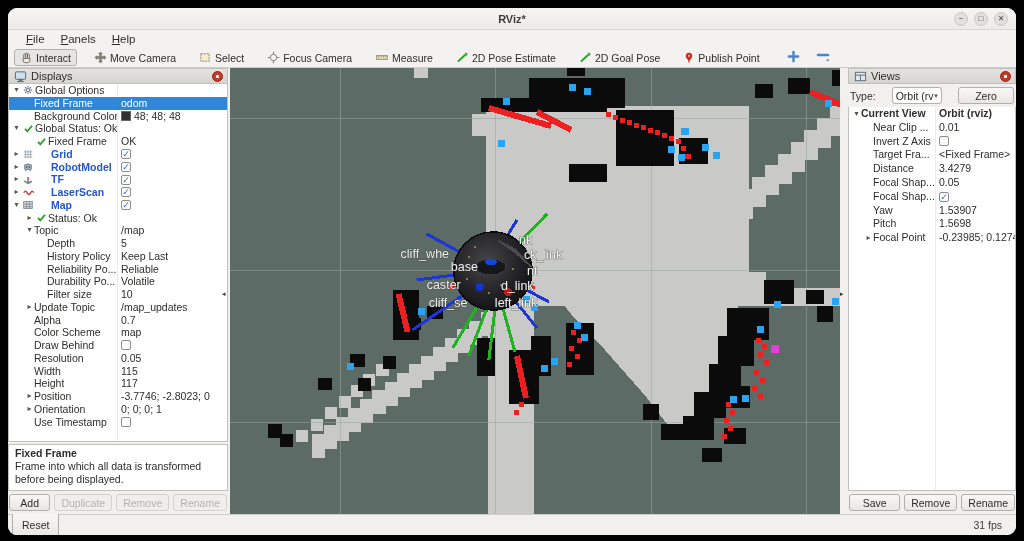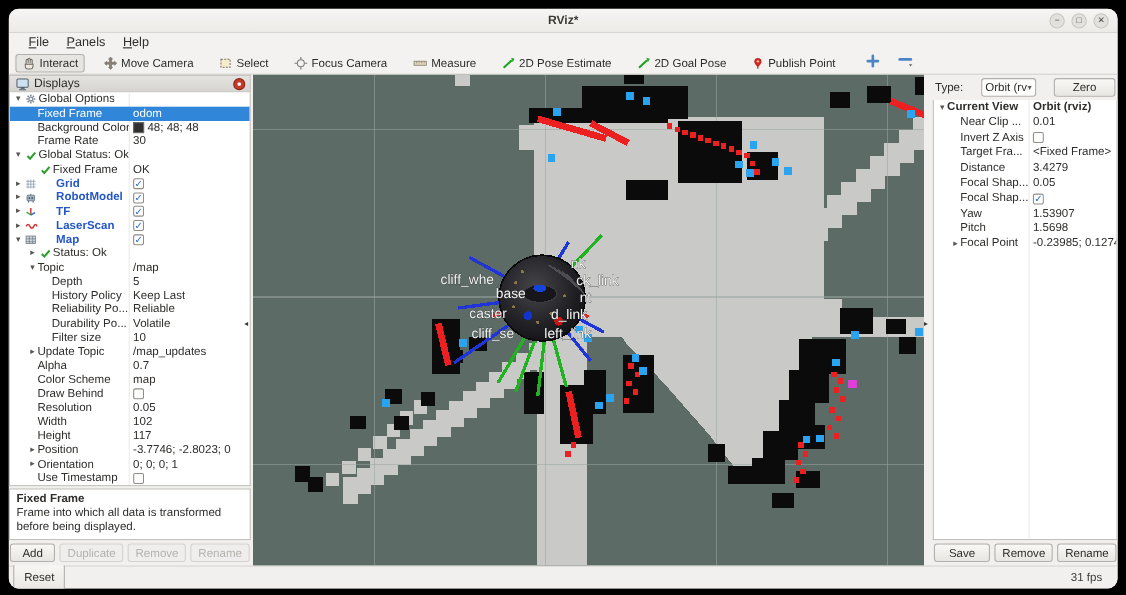--- a/index.html
+++ b/index.html
@@ -226,29 +226,20 @@
             <span class="tname" style="width: 108px; padding-left: 16px;">
               <span class="arr"></span>
               <span class="lbl">Background Color</span>
             </span>
             <span class="tval">
               <span class="swatch" style="background: rgb(48, 48, 48);"></span>
               <span>48; 48; 48</span>
             </span>
           </div>
           <div class="trow">
-            <span class="tname" style="width: 108px; padding-left: 16px;">
-              <span class="arr"></span>
-              <span class="lbl">Frame Rate</span>
-            </span>
-            <span class="tval">
-              <span>30</span>
-            </span>
-          </div>
-          <div class="trow">
             <span class="tname" style="width: 108px; padding-left: 3px;">
               <span class="arr">▾</span>
               <span class="tico">
                 <svg width="11" height="11" viewBox="0 0 14 14">
                   <path d="M2.5 7.5 L5.5 10.5 L11.5 3.5" stroke="#2e9e2e" stroke-width="2.4" fill="none"></path>
                 </svg>
               </span>
               <span class="lbl">Global Status: Ok</span>
             </span>
             <span class="tval"></span>
@@ -453,21 +444,21 @@
             <span class="tval">
               <span>0.05</span>
             </span>
           </div>
           <div class="trow">
             <span class="tname" style="width: 108px; padding-left: 16px;">
               <span class="arr"></span>
               <span class="lbl">Width</span>
             </span>
             <span class="tval">
-              <span>102</span>
+              <span>115</span>
             </span>
           </div>
           <div class="trow">
             <span class="tname" style="width: 108px; padding-left: 16px;">
               <span class="arr"></span>
               <span class="lbl">Height</span>
             </span>
             <span class="tval">
               <span>117</span>
             </span>
@@ -714,20 +705,30 @@
           <text x="198" y="239" font-size="12.5" fill="#f2f2f2" stroke="#2c2c2c" stroke-width="0.5" paint-order="stroke" font-family="Liberation Sans, DejaVu Sans, sans-serif">cliff_se</text>
           <text x="264" y="239" font-size="12.5" fill="#f2f2f2" stroke="#2c2c2c" stroke-width="0.5" paint-order="stroke" font-family="Liberation Sans, DejaVu Sans, sans-serif">left_link</text>
         </svg>
       </div>
 
     <div class="splitter">
       <span class="sp-arrow">▸</span>
     </div>
 
     <div class="panel views-panel">
+      <div class="panel-header">
+        <span class="tico" id="views-hicon">
+            <svg width="13" height="13" viewBox="0 0 14 14">
+              <rect x="1.5" y="2.5" width="11" height="9" fill="#dfe6ec" stroke="#5d6875"></rect>
+              <path d="M1.5 5.5 H12.5 M7 5.5 V11.5" stroke="#5d6875"></path>
+            </svg>
+          </span>
+        <span class="ph-title">Views</span>
+        <span class="close-red"></span>
+      </div>
       <div class="type-row">
         <span>Type:</span>
         <span class="combo">
           <span class="cv">Orbit (rviz_defau</span>
           <span class="ca">▾</span>
         </span>
         <button class="ub zero">Zero</button>
       </div>
       <div class="tree" id="views-tree">
         <div class="coldiv" style="left:86px"></div>

